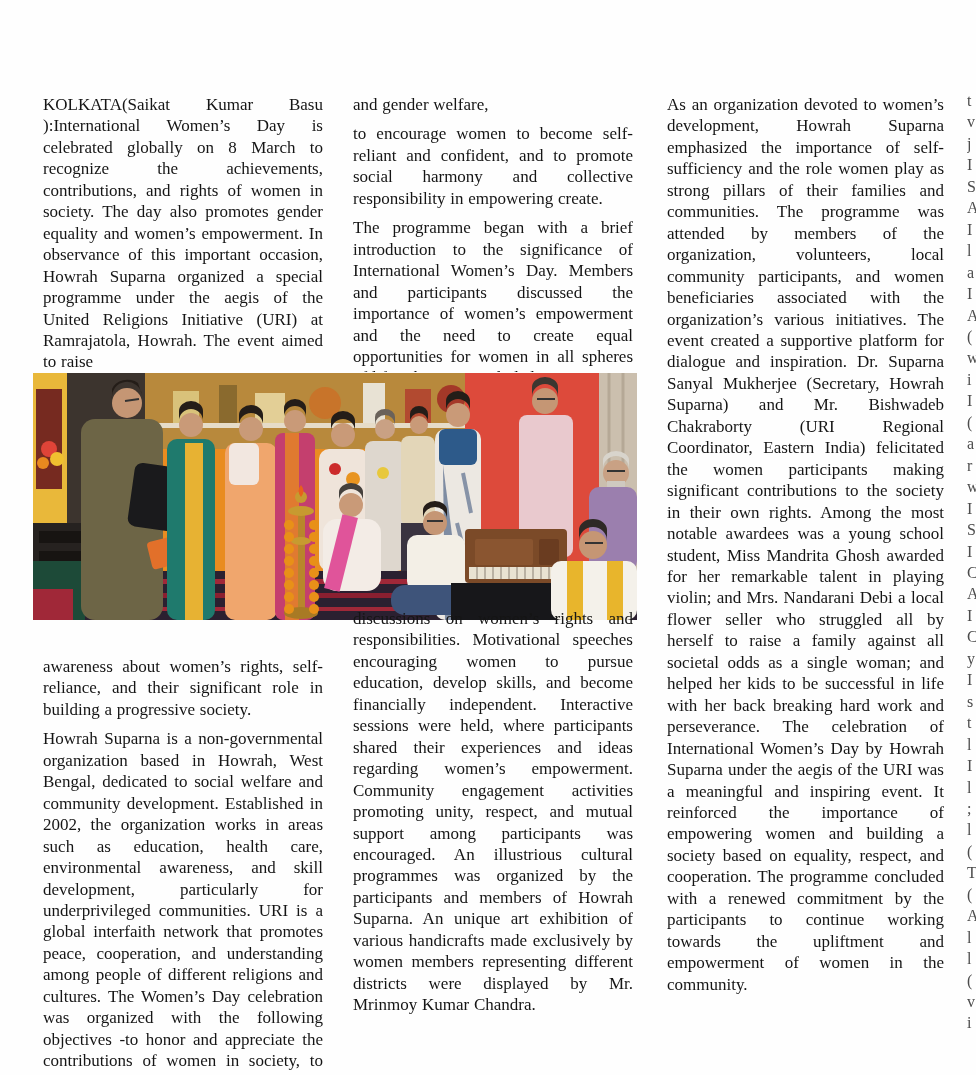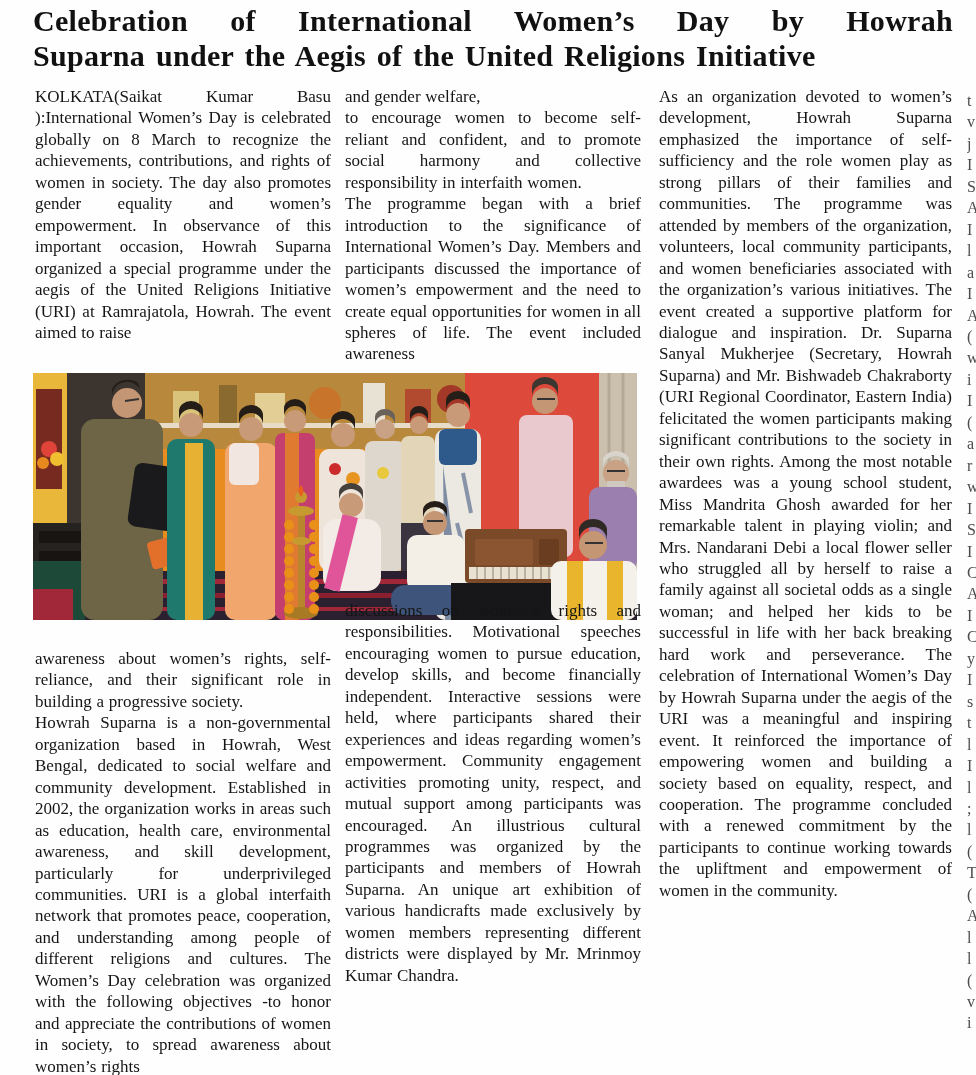--- a/index.html
+++ b/index.html
@@ -18,21 +18,21 @@
   }
   .headline .l1{text-align:justify;text-align-last:justify;}
   .headline .l2{text-align:left;word-spacing:3px;}
   .col{
     position:absolute;
     text-align:justify;
     font-size:17px;line-height:21.45px;
     word-spacing:.5px;
     overflow:hidden;
   }
-  .col p{margin:0;padding:0;}
+  .col p{margin:8px;padding:0;}
   .col1-top{left:35px;top:86px;width:296px;height:286px;}
   .col2-top{left:345px;top:86px;width:296px;height:286px;}
   .col3{left:659px;top:86px;width:293px;height:945px;}
   .col1-bottom{left:35px;top:648px;width:296px;height:430px;}
   .col2-bottom{left:345px;top:600px;width:296px;height:430px;}
   .photo-wrap{
     position:absolute;left:33px;top:373px;width:604px;height:247px;
     background:#777;
   }
   .photo-wrap svg{display:block;}
@@ -40,32 +40,28 @@
     position:absolute;left:967px;top:90px;width:14px;height:950px;
     font-size:16px;line-height:21.45px;color:#4c4c4c;
     white-space:pre-line;overflow:hidden;
   }
 </style>
 </head>
 <body>
 
 <div class="page">
 
-  <div class="headline">
-    <div class="l1">Celebration of International Women’s Day by Howrah</div>
-    <div class="l2">Suparna under the Aegis of the United Religions Initiative</div>
-  </div>
 
   <div class="col col1-top">
     <p>KOLKATA(Saikat Kumar Basu ):International Women’s Day is celebrated globally on 8 March to recognize the achievements, contributions, and rights of women in society.  The day also promotes gender equality and women’s empowerment. In observance of this important occasion, Howrah Suparna organized a special programme under the aegis of the United Religions Initiative (URI) at Ramrajatola, Howrah. The event aimed to raise</p>
   </div>
 
   <div class="col col2-top">
     <p>and gender welfare,</p>
-    <p>to encourage women to become self-reliant and confident, and to promote social harmony and collective responsibility in interfaith women.</p>
+    <p>to encourage women to become self-reliant and confident, and to promote social harmony and collective responsibility in empowering create.</p>
     <p>The programme began with a brief introduction to the significance of International Women’s Day. Members and participants discussed the importance of women’s empowerment and the need to create equal opportunities for women in all spheres of life. The event included awareness</p>
   </div>
 
   <div class="col col3">
     <p>As an organization devoted to women’s development, Howrah Suparna emphasized the importance of self-sufficiency and the role women play as strong pillars of their families and communities.  The programme was attended by members of the organization, volunteers, local community participants, and women beneficiaries associated with the organization’s various initiatives. The event created a supportive platform for dialogue and inspiration. Dr. Suparna Sanyal Mukherjee (Secretary, Howrah Suparna) and Mr. Bishwadeb Chakraborty (URI Regional Coordinator, Eastern India) felicitated the women participants making significant contributions to the society in their own rights. Among the most notable awardees was a young school student, Miss Mandrita Ghosh awarded for her remarkable talent in playing violin; and Mrs. Nandarani Debi  a local flower seller who struggled all by herself to raise a family against all societal odds as a single woman; and helped her kids to be successful in life with her back breaking hard work and perseverance. The celebration of International Women’s Day by Howrah Suparna under the aegis of the URI was a meaningful and inspiring event. It reinforced the importance of empowering women and building a society based on equality, respect, and cooperation. The programme concluded with a renewed commitment by the participants to continue working towards the upliftment and empowerment of women in the community.</p>
   </div>
 
   <div class="photo-wrap">
     <svg viewBox="0 0 604 247" width="604" height="247" preserveAspectRatio="none" role="img">
 

